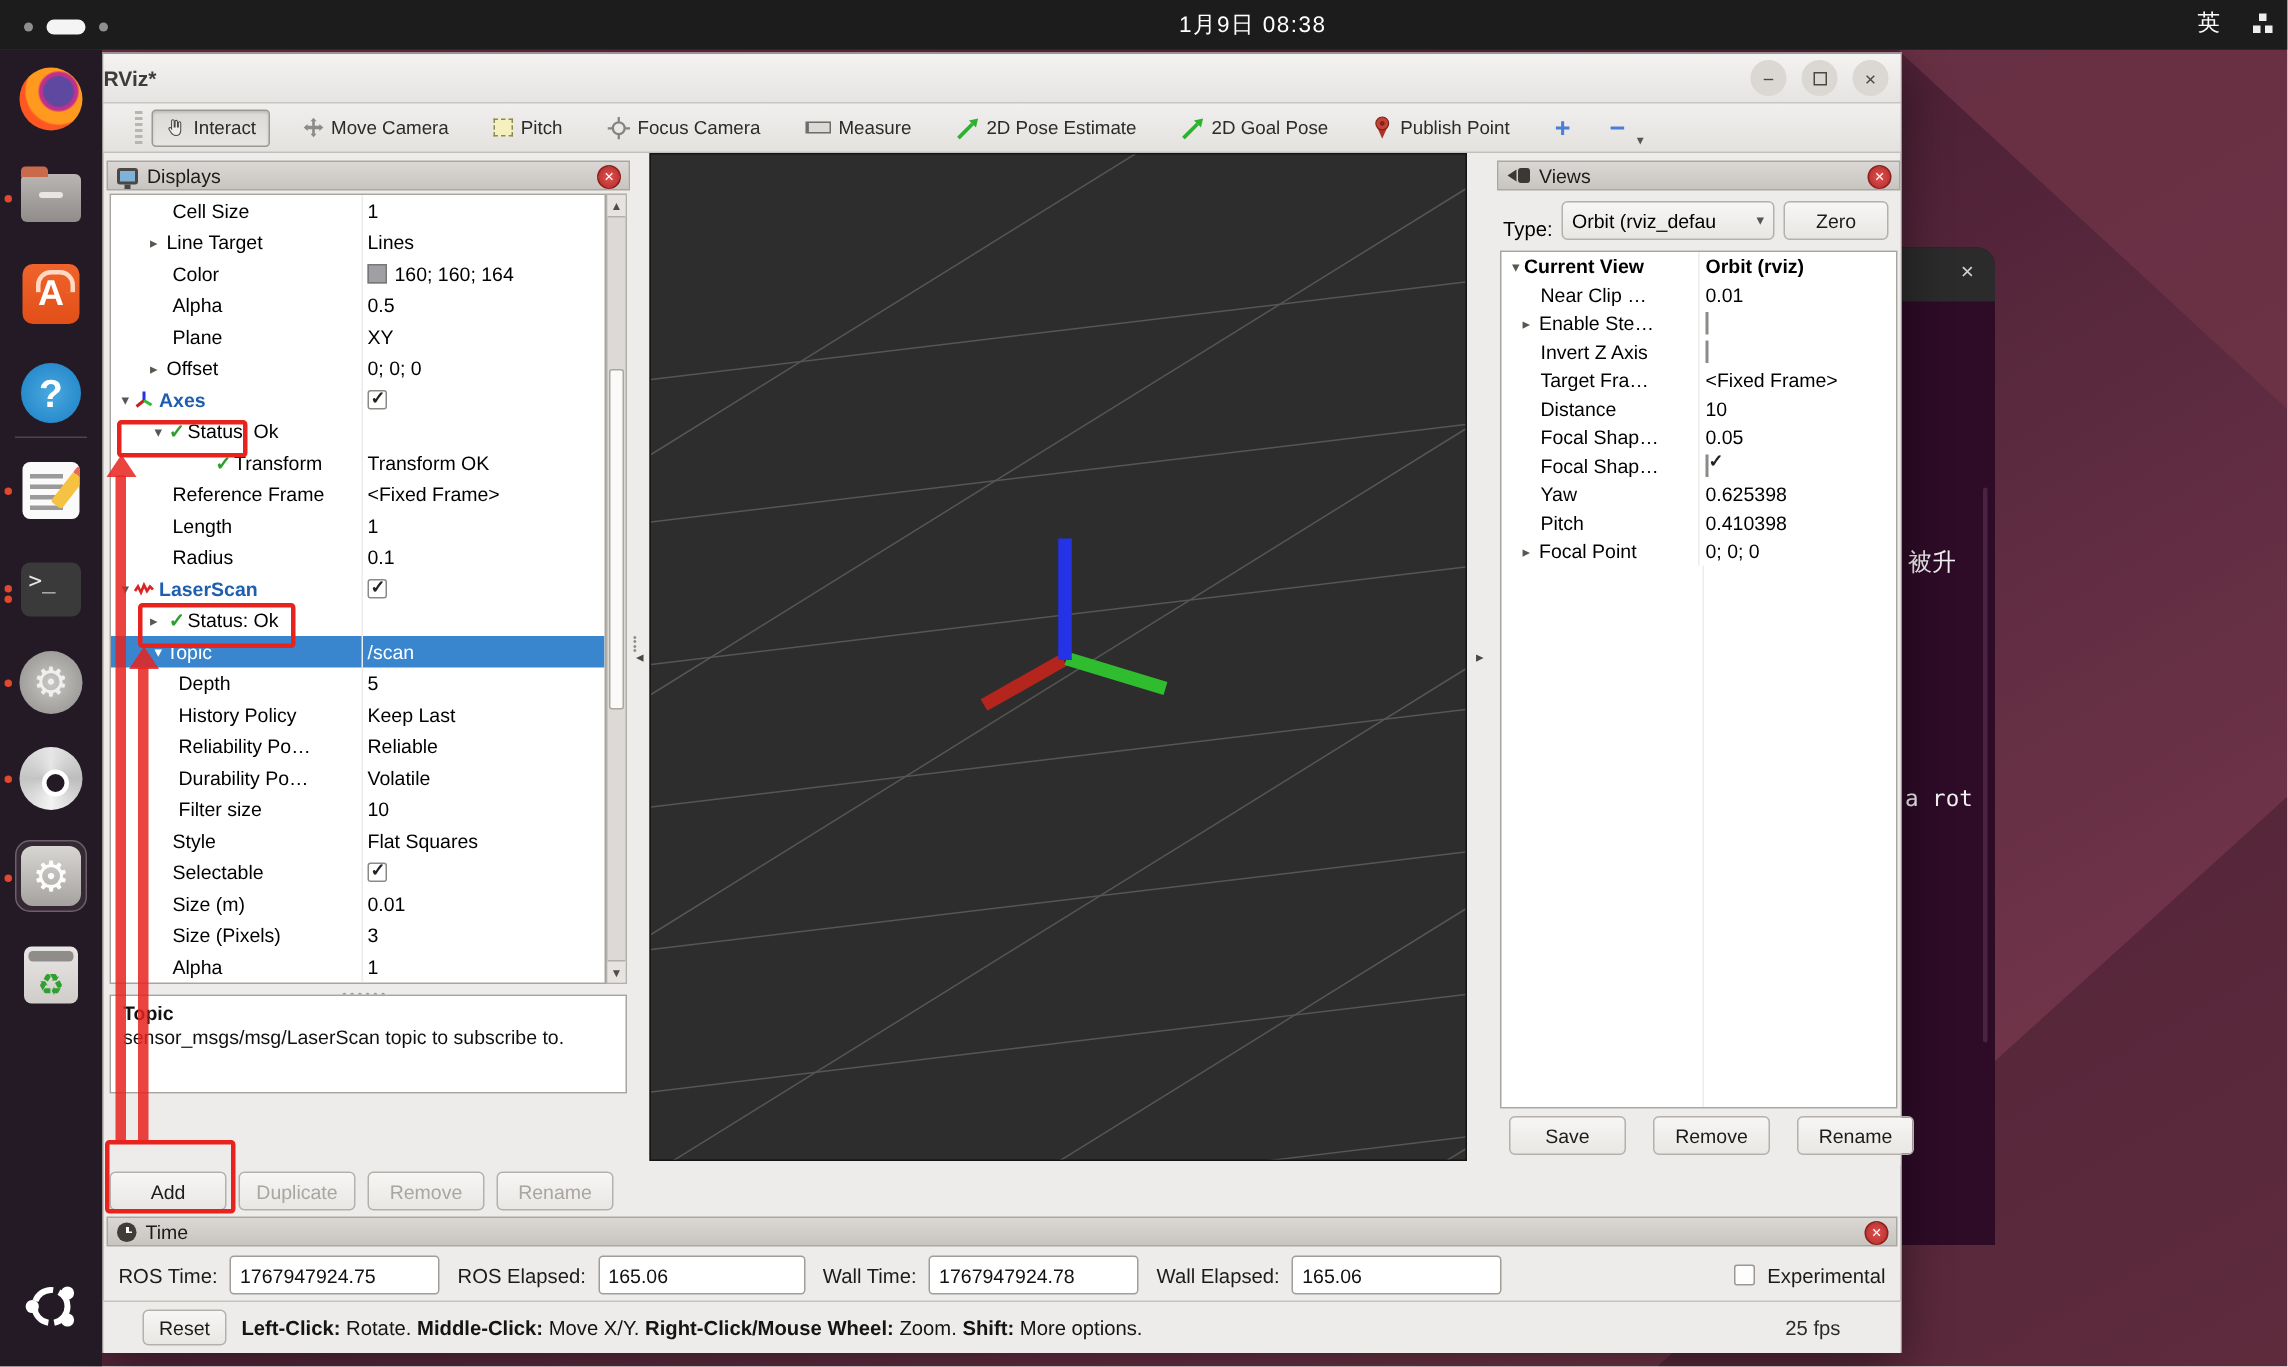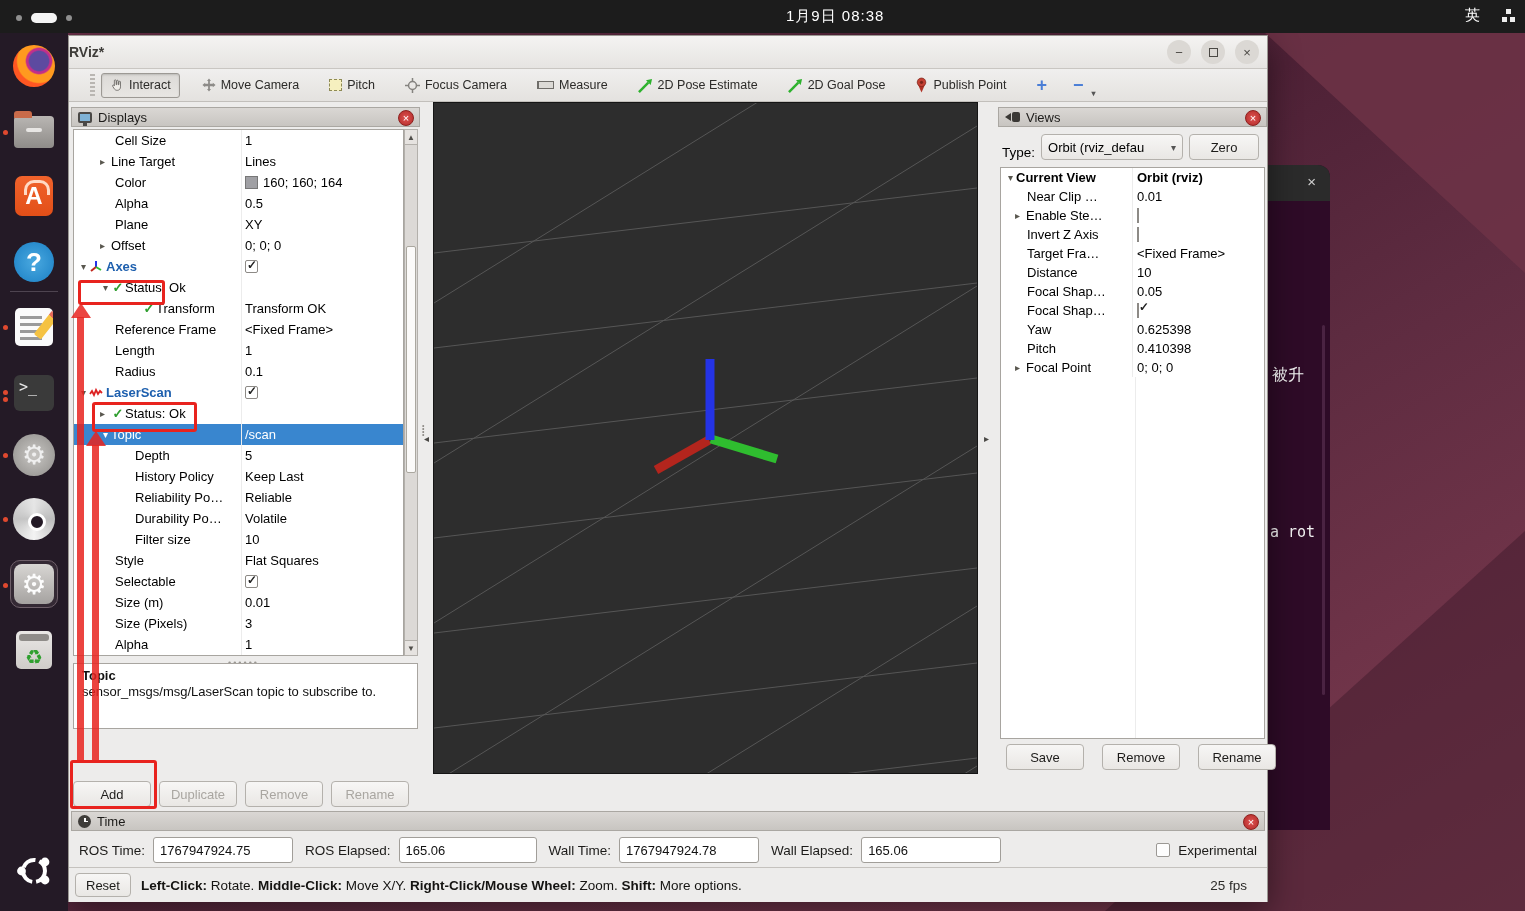--- a/index.html
+++ b/index.html
@@ -92,21 +92,21 @@
   .exp { width:11px; font-size:10px; color:#59574f; text-align:center; flex:none; }
   .exp.d::before { content:"▾"; } .exp.r::before { content:"▸"; }
   .sel .exp { color:#fff; }
   .ck { color:#2e9e2e; font-weight:bold; width:14px; flex:none; text-align:center; }
   .ck::before { content:"✓"; }
   .cb { width:13px; height:13px; background:#fff; border:1px solid #8d8a86; border-radius:2px; flex:none; position:relative; }
   .cb.c::before { content:"✓"; position:absolute; left:1px; top:-3px; color:#222; font-weight:bold; font-size:12px; }
   .sw { width:13px; height:13px; border:1px solid #777; margin-right:5px; flex:none; }
   .dispname { color:#1d5fae; font-weight:bold; }
   .ml4{margin-left:4px;} .ml14{margin-left:14px;} .ml26{margin-left:26px;} .ml41{margin-left:41px;}
-  .ml61{margin-left:61px;} .ml68{margin-left:68px;}
+  .ml61{margin-left:45px;} .ml68{margin-left:68px;}
   .icon12 { width:14px; height:13px; margin-right:3px; flex:none; }
   
   .sbar { position:absolute; right:2px; top:22px; width:14px; height:527px; background:#dcd9d6; border:1px solid #b3b0ab; font-size:8px; color:#504e4a; }
   .sb-up,.sb-dn { position:absolute; left:0; right:0; height:15px; text-align:center; line-height:15px; background:#e6e3e0; }
   .sb-up{top:0; border-bottom:1px solid #b3b0ab;} .sb-dn{bottom:0; border-top:1px solid #b3b0ab;}
   .sb-th { position:absolute; left:1px; right:1px; top:116px; height:227px; background:#fbfaf9; border:1px solid #aaa79f; border-radius:2px; }
   .splitdots { position:absolute; left:45%; top:551px; color:#9a9792; font-size:9px; letter-spacing:2px; }
   .helpbox { position:absolute; left:2px; top:556px; right:2px; height:66px; background:#fff; border:1px solid #a8a5a0; padding:4px 8px; font-size:13px; color:#111; }
   .helpbox b { display:block; margin-bottom:1px; }
   .dbtns { position:absolute; left:2px; top:634px; display:flex; gap:8px;margin-top:40px; }
@@ -136,21 +136,21 @@
   
   .timepanel { position:absolute; left:2px; top:775px; right:2px; height:56px; background:#edeceb; }
   .clock-ic { width:13px; height:13px; border-radius:50%; background:#3f3d3a; position:relative; }
   .clock-ic::before{content:"";position:absolute;left:6px;top:3px;width:1.5px;height:4px;background:#fff;}
   .clock-ic::after{content:"";position:absolute;left:6px;top:6px;width:4px;height:1.5px;background:#fff;}
   .timerow { display:flex; align-items:center; gap:8px; padding:6px 8px 0 8px; font-size:13.5px; color:#1c1b19; }
   .tfield { height:26px; background:#fff; border:1px solid #a19e99; border-radius:3px; font-size:13px; padding:0 6px; font-family:"Liberation Sans",sans-serif; color:#111; }
   .exp-cb { width:14px; height:14px; background:#fdfdfd; border:1px solid #9b9894; border-radius:2px; }
 
   
-  .statusbar { position:absolute; left:0; top:831px; right:0; height:35px; border-top:1px solid #c5c2be; display:flex; align-items:center; padding:0 6px; font-size:13.5px; color:#151412; gap:10px; background:#edeceb;}
+  .statusbar { position:absolute; left:0; top:831px; right:0; height:35px; border-top:1px solid #c5c2be; display:flex; align-items:center; padding:0 26px; font-size:13.5px; color:#151412; gap:10px; background:#edeceb;}
   .statusbar .hint { flex:1; }
   .fps { color:#2c2b29; margin-right:14px; }
   .btn.small { min-width:46px; height:24px; }
 
   
   .ann { position:absolute; border:3px solid #e8231e; border-radius:3px; z-index:40; pointer-events:none; }
   .arrow-shaft { position:absolute; width:7px; background:#e8231ed9; z-index:40; pointer-events:none; }
   .arrow-head { position:absolute; width:0; height:0; border-left:10px solid transparent; border-right:10px solid transparent; border-bottom:15px solid #e8231ed9; z-index:40; pointer-events:none; }
 </style>
 </head>

